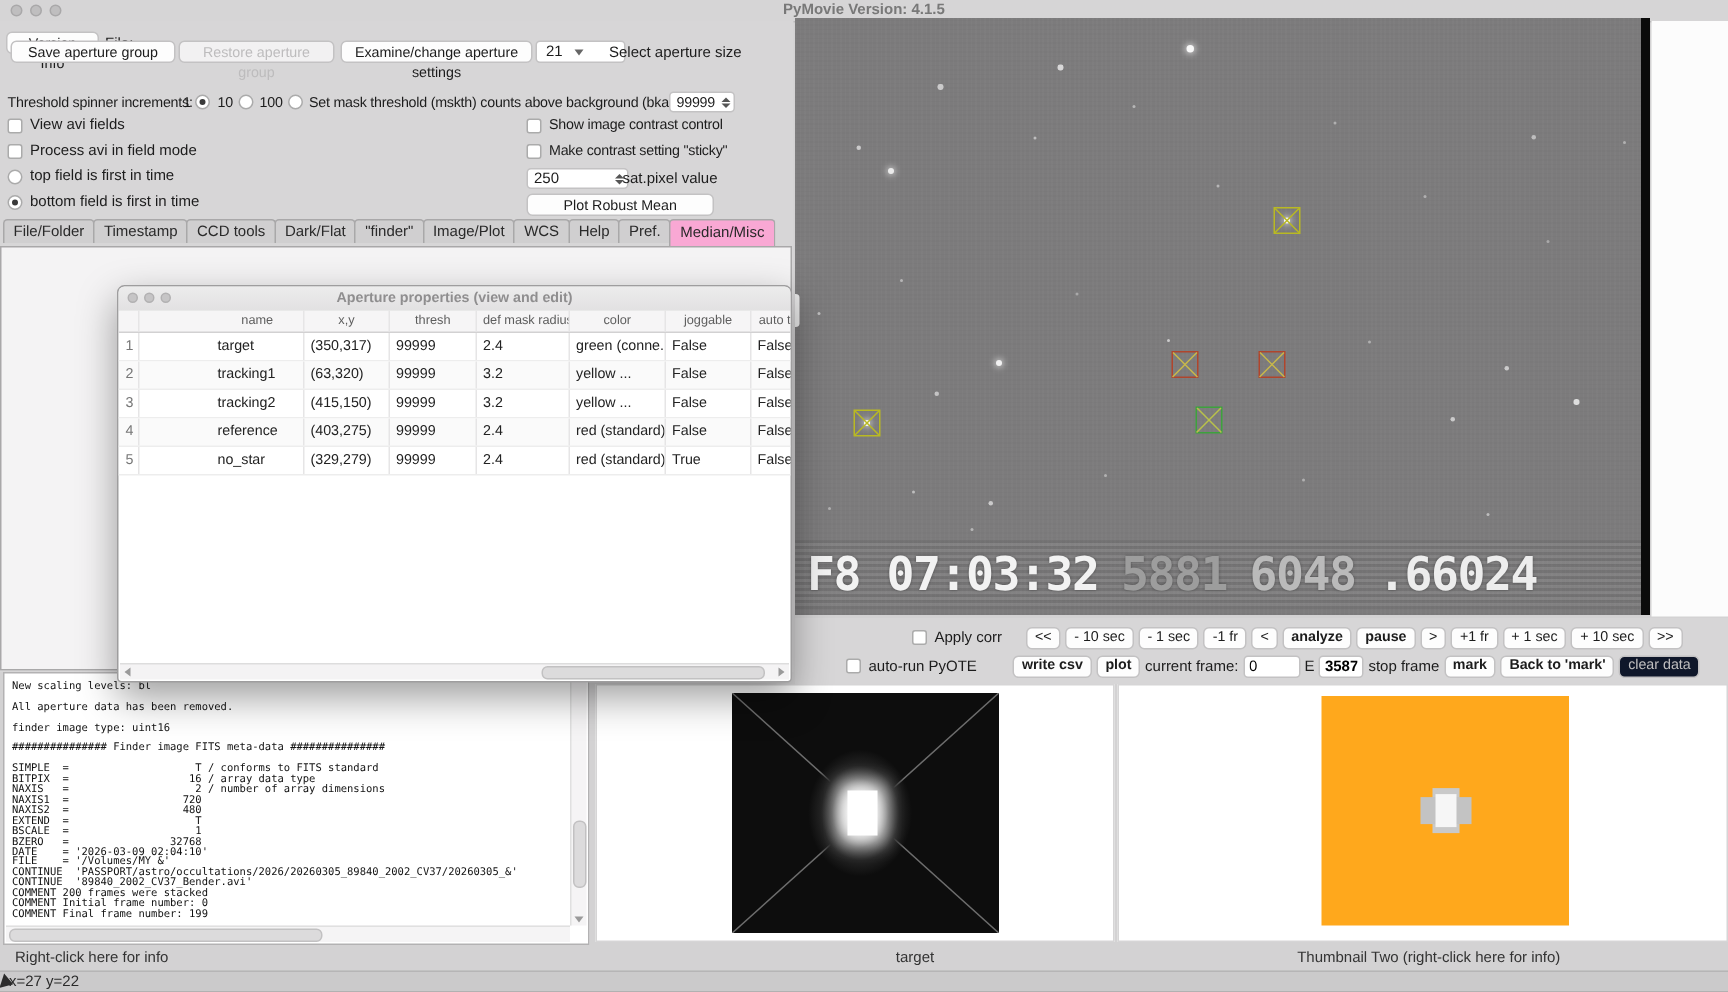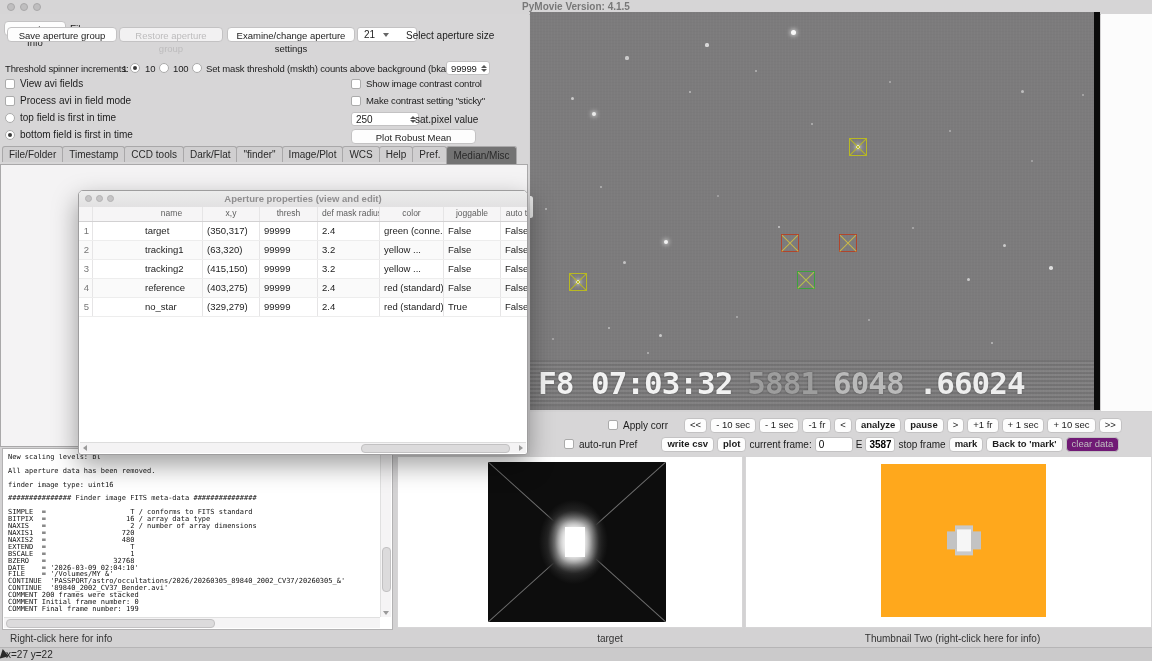--- a/index.html
+++ b/index.html
@@ -29,21 +29,21 @@
   .steps .dn{border-top:3.5px solid #555;}
   .check,.radio-line{display:inline-flex;align-items:center;gap:5px;font-size:10px;}
   .cbox{width:10px;height:10px;background:#fff;border:1px solid #ababab;border-radius:2px;box-sizing:border-box;flex:0 0 auto;}
   .rad{width:10px;height:10px;background:#fff;border:1px solid #ababab;border-radius:50%;box-sizing:border-box;position:relative;flex:0 0 auto;}
   .rad.sel::after{content:"";position:absolute;left:2px;top:2px;width:4px;height:4px;border-radius:50%;background:#3a3a3a;}
   .small{font-size:9.5px;letter-spacing:-0.15px;}
   
   .tabbar{position:absolute;left:2px;top:132px;height:18px;display:flex;align-items:flex-start;}
   .tab{background:#d0cfd0;border:1px solid #a9a8a9;border-bottom:none;border-radius:3px 3px 0 0;
        padding:2px 6px 2px 6px;font-size:10px;color:#2a2a2a;margin-right:-1px;height:16px;box-sizing:border-box;white-space:nowrap;}
-  .tab.active{background:#737373;height:18px;padding-top:3px;position:relative;z-index:2;}
+  .tab.active{background:#f9a8d4;height:18px;padding-top:3px;position:relative;z-index:2;}
   .tabarrows{position:absolute;top:135px;left:482px;display:flex;gap:2px;}
   .tabarrows .ab{width:12px;height:13px;background:#e8e7e8;border:1px solid #b5b4b5;border-radius:2px;display:flex;align-items:center;justify-content:center;}
   .tabarrows .ab i{width:0;height:0;border-top:3px solid transparent;border-bottom:3px solid transparent;display:block;}
   .tabarrows .al i{border-right:4px solid #8a8a8a;}
   .tabarrows .ar i{border-left:4px solid #8a8a8a;}
   .pane{position:absolute;left:0;top:150px;width:528px;height:283px;background:#f4f3f4;border:1px solid #a9a8a9;box-sizing:border-box;}
   
   .dialog{position:absolute;left:78px;top:190px;width:450px;height:265px;background:#ffffff;border:1px solid #9e9d9e;
           border-radius:5px 5px 3px 3px;box-shadow:0 10px 26px rgba(0,0,0,.38);z-index:20;box-sizing:border-box;overflow:hidden;}
   .dtitle{position:relative;height:16px;background:linear-gradient(#ececec,#e2e1e2);border-bottom:1px solid #c9c8c9;}
@@ -89,21 +89,21 @@
   .blackstrip{position:absolute;right:0;top:0;width:6px;height:100%;background:#0b0b0b;}
   .edgeblob{position:absolute;left:-2px;top:184px;width:5px;height:22px;background:#f5f5f5;border-radius:3px;opacity:.9;}
   
   .playback{position:absolute;left:530px;top:412px;width:622px;height:44px;background:#d7d6d7;font-size:10px;}
   .prow{position:absolute;left:0;display:flex;align-items:center;gap:3px;height:16px;}
   .prow1{top:5px;margin-left:78px;}
   .prow2{top:24px;margin-left:34px;}
   .pbtn{background:#fdfdfd;border:1px solid #c3c2c3;border-radius:4px;font-family:"Liberation Sans",sans-serif;
         font-size:9.5px;height:15px;line-height:12px;padding:0 5px;box-sizing:border-box;white-space:nowrap;color:#1c1c1c;}
   .pbtn.bold{font-weight:bold;}
-  .pbtn.dis{color:#c0bfc0;background:#701a75;}
+  .pbtn.dis{color:#c0bfc0;background:#0f172a;}
   .pgap{width:10px;}
   .pin{background:#fff;border:1px solid #c3c2c3;border-radius:3px;height:15px;box-sizing:border-box;font-size:10px;padding:0 3px;font-family:"Liberation Sans",sans-serif;}
   
   .logpanel{position:absolute;left:2px;top:448px;width:391px;height:182px;background:#fff;border:1px solid #b3b2b3;box-sizing:border-box;}
   .logtext{position:absolute;left:5px;top:5px;right:14px;bottom:13px;margin:0;
            font-family:"DejaVu Sans Mono",monospace;font-size:7px;line-height:6.9px;color:#111;
            white-space:pre;overflow:hidden;}
   .vscroll{position:absolute;right:1px;top:1px;width:10px;bottom:12px;background:#f5f4f5;border-left:1px solid #e0e0e0;}
   .vscroll .thm{position:absolute;left:1px;width:7px;top:58%;height:26%;background:#dcdbdc;border:1px solid #c2c1c2;border-radius:4px;}
   .vscroll .da{position:absolute;left:2px;bottom:2px;width:0;height:0;border-left:3px solid transparent;border-right:3px solid transparent;border-top:4px solid #9a9a9a;}
@@ -418,21 +418,21 @@
           <button class="pbtn">&gt;</button>
           <button class="pbtn">+1 fr</button>
           <button class="pbtn">+ 1 sec</button>
           <button class="pbtn">+ 10 sec</button>
           <button class="pbtn">&gt;&gt;</button>
         </span>
     </div>
     <div class="prow prow2">
       <label class="check">
           <span class="cbox"></span>
-          <span>auto-run Pref</span>
+          <span>auto-run PyOTE</span>
         </label>
       <span class="pgap" style="width:18px;"></span>
       <button class="pbtn bold">write csv</button>
       <button class="pbtn bold">plot</button>
       <span>current frame:</span>
       <input class="pin" style="width: 38px;" readonly="" value="0">
       <span>E</span>
       <input class="pin" style="width: 30px; font-weight: bold;" readonly="" value="3587">
       <span>stop frame</span>
       <button class="pbtn bold">mark</button>

